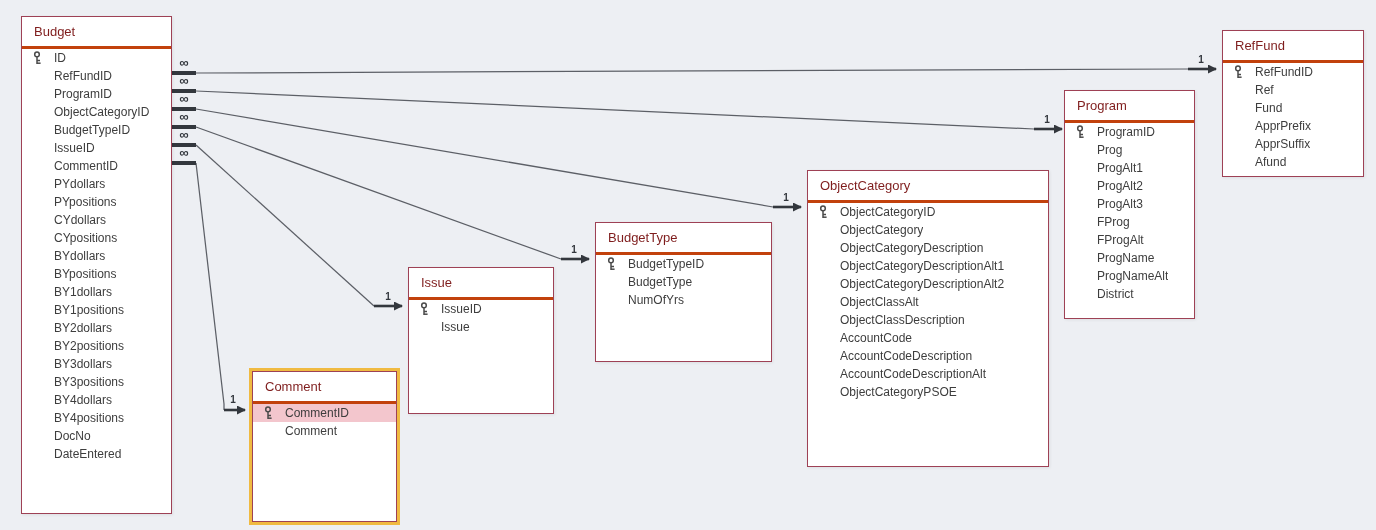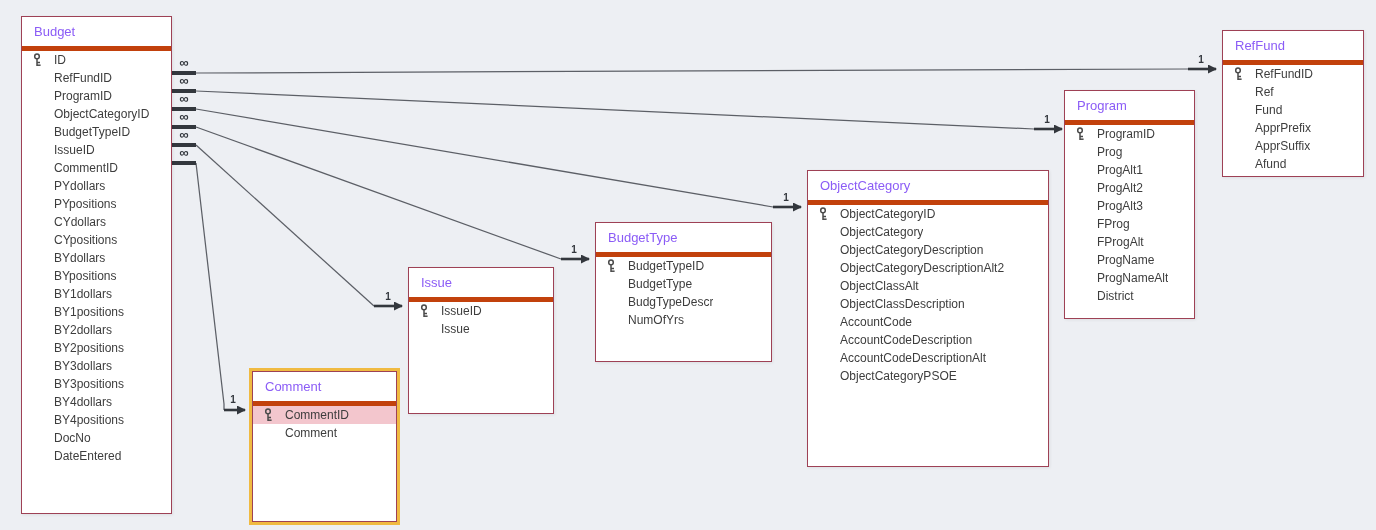--- a/index.html
+++ b/index.html
@@ -10,22 +10,22 @@
   }
   #rel-svg { position:absolute; left:0; top:0; }
   .tbl {
     position:absolute; background:#ffffff;
     border:1px solid #9e4155;
     box-shadow:1px 1px 3px rgba(0,0,0,0.07);
   }
   .tbl.selected { box-shadow:0 0 0 3px #f0ba41; }
   .tbl-head {
     height:29px; line-height:29px; padding:0 12px;
-    font-size:13px; color:#8b5cf6;
-    border-bottom:5px solid #c2410c;
+    font-size:13px; color:#7f1d1d;
+    border-bottom:3px solid #c2410c;
     white-space:nowrap; overflow:hidden;
   }
   .tbl-body { position:relative; }
   .row {
     height:18px; display:flex; align-items:center;
     font-size:12px; color:#3d3d3d; padding-left:10px;
     white-space:nowrap;
   }
   .row.hl { background:#f3c6cd; }
   .key { width:22px; display:inline-flex; align-items:center; flex:0 0 22px; }
@@ -250,24 +250,20 @@
             </svg>
           </span>
           <span class="fname">BudgetTypeID</span>
         </div>
         <div class="row">
           <span class="key"></span>
           <span class="fname">BudgetType</span>
         </div>
         <div class="row">
           <span class="key"></span>
-          <span class="fname">BudgTypeDescr</span>
-        </div>
-        <div class="row">
-          <span class="key"></span>
           <span class="fname">NumOfYrs</span>
         </div>
       </div>
   </div>
 
   <div class="tbl" id="tbl-objectcategory" style="left:807px;top:170px;width:240px;height:295px">
     <div class="tbl-head">ObjectCategory</div>
     <div class="tbl-body">
         <div class="row">
           <span class="key">
@@ -283,20 +279,24 @@
         <div class="row">
           <span class="key"></span>
           <span class="fname">ObjectCategory</span>
         </div>
         <div class="row">
           <span class="key"></span>
           <span class="fname">ObjectCategoryDescription</span>
         </div>
         <div class="row">
           <span class="key"></span>
+          <span class="fname">ObjectCategoryDescriptionAlt1</span>
+        </div>
+        <div class="row">
+          <span class="key"></span>
           <span class="fname">ObjectCategoryDescriptionAlt2</span>
         </div>
         <div class="row">
           <span class="key"></span>
           <span class="fname">ObjectClassAlt</span>
         </div>
         <div class="row">
           <span class="key"></span>
           <span class="fname">ObjectClassDescription</span>
         </div>

